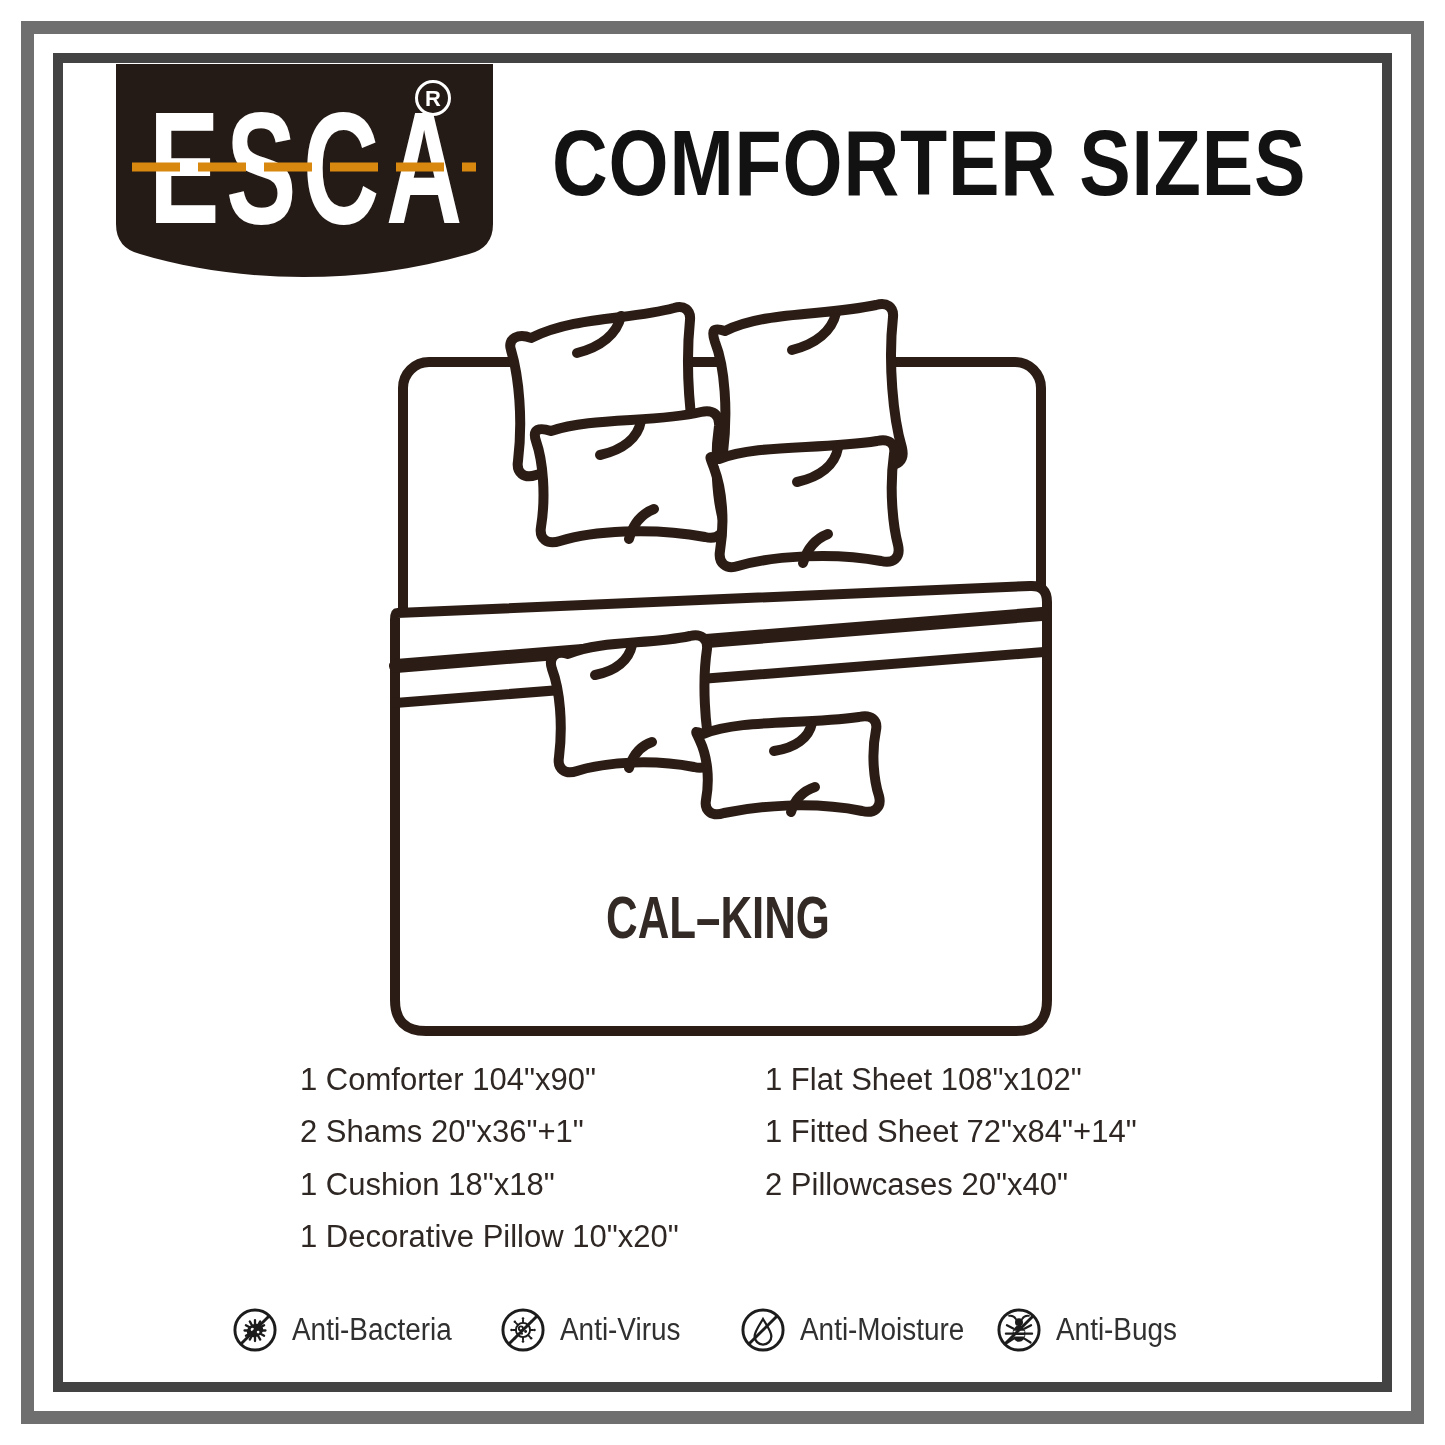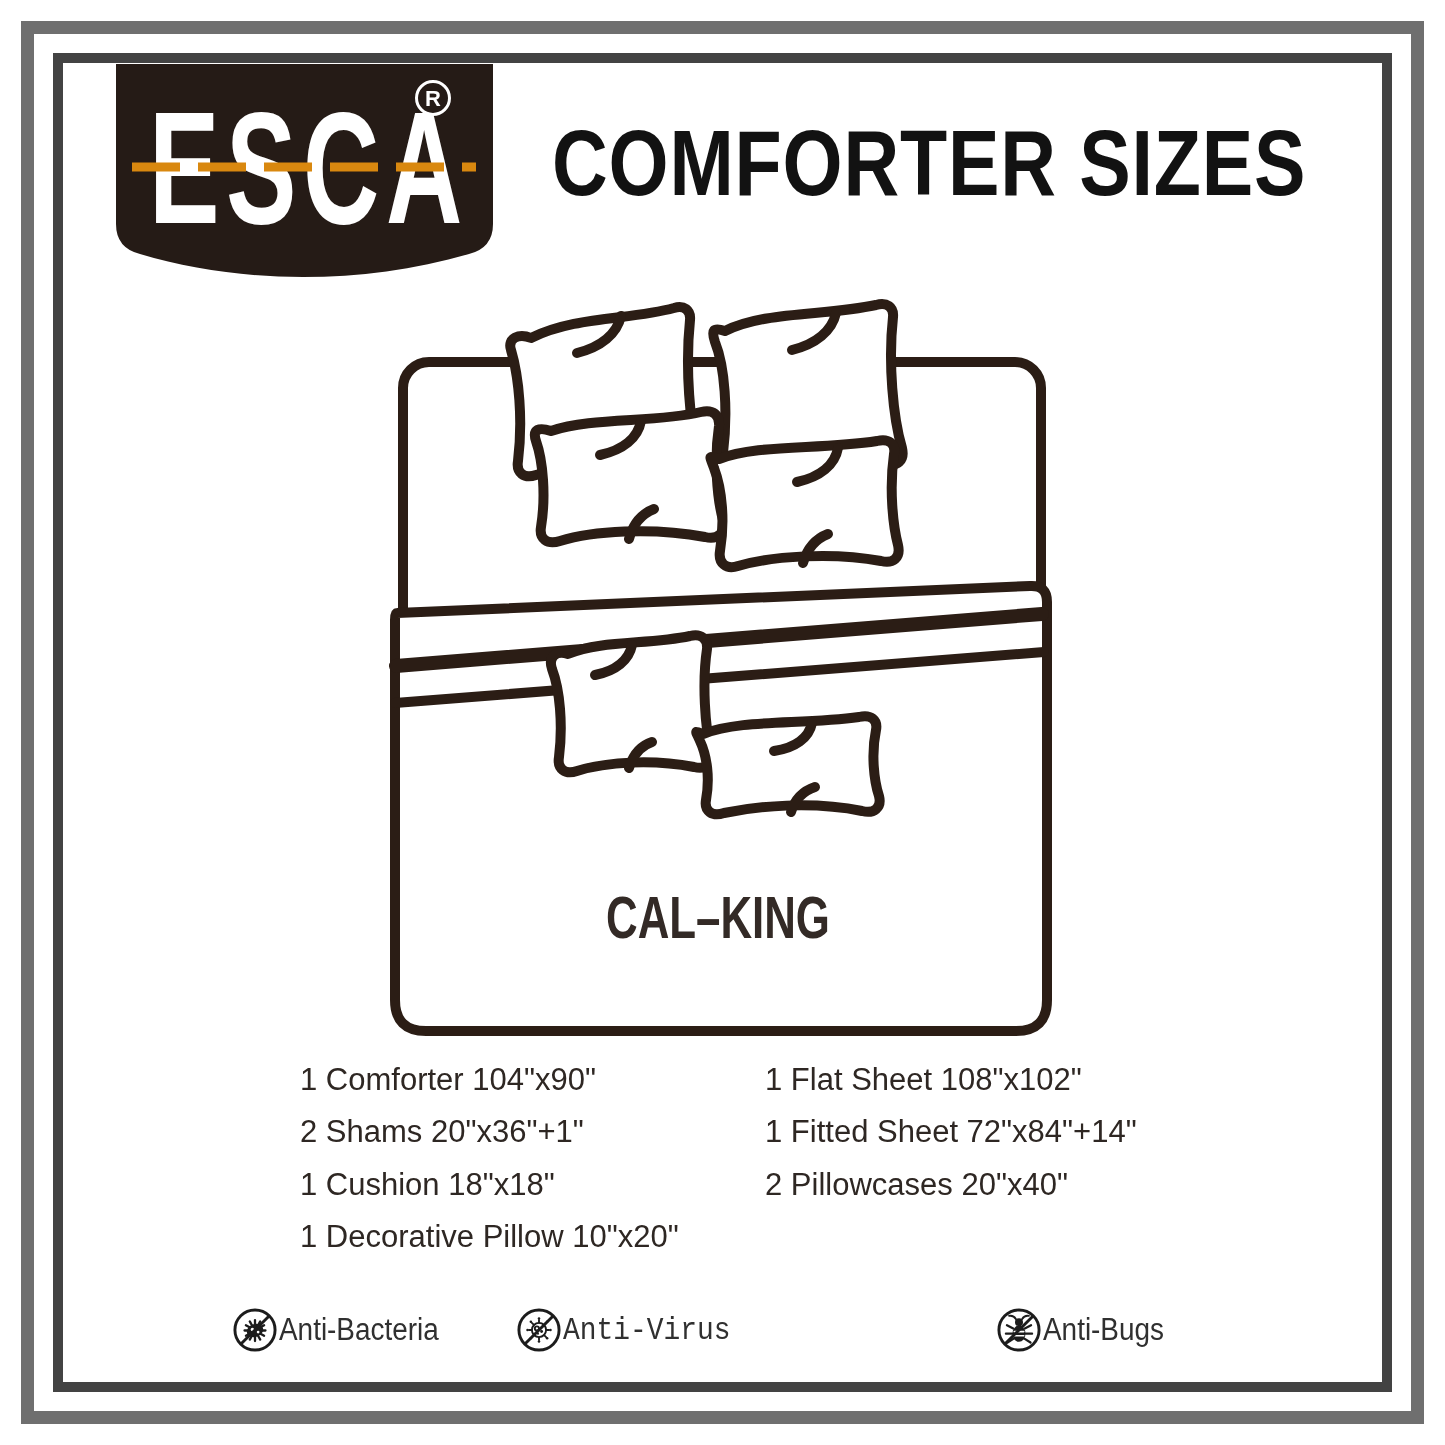--- a/index.html
+++ b/index.html
@@ -29,24 +29,24 @@
   .size-label{position:absolute;left:718px;top:888px;font-size:60px;font-weight:bold;
               color:#332a26;white-space:nowrap;line-height:1;
               transform:translateX(-50%) scaleX(.73);transform-origin:center top;}
 
   .col{position:absolute;top:1064px;display:flex;flex-direction:column;gap:21.4px;
        font-size:31px;line-height:31px;color:#2e2723;white-space:nowrap;}
   .col-left{left:300px;}
   .col-right{left:765px;}
 
   .features{position:absolute;left:0;top:1307px;width:1445px;height:46px;}
-  .feature{position:absolute;top:0;display:flex;align-items:center;gap:1px;height:46px;}
+  .feature{position:absolute;top:0;display:flex;align-items:center;gap:14px;height:46px;}
   .feature .flabel{font-size:31px;color:#303030;white-space:nowrap;transform:scaleX(.9);
                    transform-origin:left center;}
-  .f1{left:232px;} .f2{left:516px;font-family:Liberation Mono, monospace;} .f3{left:740px;} .f4{left:996px;}
+  .f1{left:232px;} .f2{left:500px;} .f3{left:740px;} .f4{left:996px;}
   .ficon{width:46px;height:46px;}
   .ficon .ring{fill:none;stroke:#1c1c1c;stroke-width:2.8;}
   .ficon .slash{stroke:#1c1c1c;stroke-width:2.8;stroke-linecap:round;}
   .ficon .s1{stroke:#1c1c1c;stroke-width:2.2;stroke-linecap:round;fill:none;}
   .ficon .s2{stroke:#1c1c1c;stroke-width:1.8;stroke-linecap:round;fill:none;}
   .ficon .blk{fill:#1c1c1c;}
   .ficon .wht{fill:#ffffff;}
   .ficon .wln{stroke:#ffffff;stroke-width:1.6;stroke-linecap:round;}
 </style>
 </head>
@@ -174,20 +174,28 @@
         <circle class="blk" cx="22" cy="11" r="1.2"></circle>
           <circle class="blk" cx="29.8" cy="14.2" r="1.2"></circle>
         <circle class="s2" cx="20" cy="20.5" r="2"></circle>
           <circle class="blk" cx="24.5" cy="23.5" r="1.4"></circle>
         <circle class="blk" cx="21" cy="25.5" r="1"></circle>
         <line class="slash" x1="34.5" y1="9.5" x2="9.5" y2="34.5"></line>
       </svg>
       <span class="flabel">Anti-Virus</span>
     </div>
 
+    <div class="feature f3">
+      <svg class="ficon" viewBox="0 0 44 44" aria-hidden="true">
+        <circle class="ring" cx="22" cy="22" r="19.2"></circle>
+        <path class="s1" d="M 22 11.5 C 19 16.5 14 23.5 14 28 A 8 8 0 0 0 30 28 C 30 23.5 25 16.5 22 11.5 Z"></path>
+        <line class="slash" x1="34.5" y1="9.5" x2="9.5" y2="34.5"></line>
+      </svg>
+      <span class="flabel">Anti-Moisture</span>
+    </div>
 
     <div class="feature f4">
       <svg class="ficon" viewBox="0 0 44 44" aria-hidden="true">
         <circle class="ring" cx="22" cy="22" r="19.2"></circle>
         <path class="s2" d="M 19 11.5 C 17.5 9 15 8 12.5 8.5"></path>
         <path class="s2" d="M 25 11.5 C 26.5 9 29 8 31.5 8.5"></path>
         <circle class="blk" cx="22" cy="14.5" r="3.8"></circle>
         <g class="s1">
           <line x1="16.5" y1="20.5" x2="10.5" y2="17.5"></line>
             <line x1="15.8" y1="25.5" x2="9.5" y2="25.5"></line>

